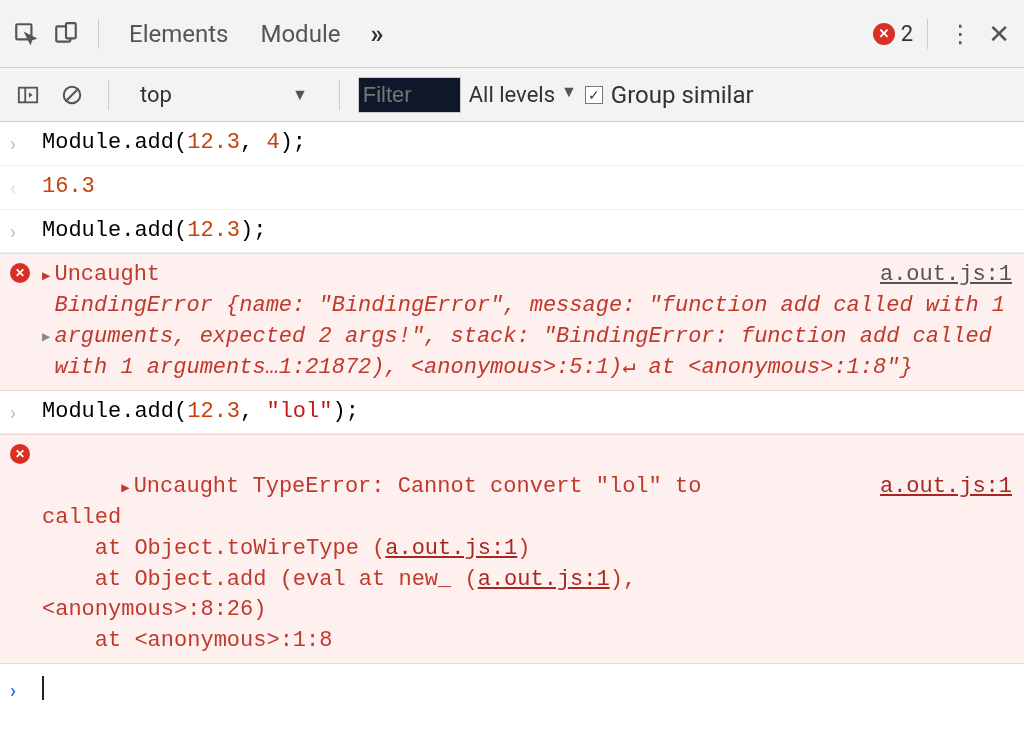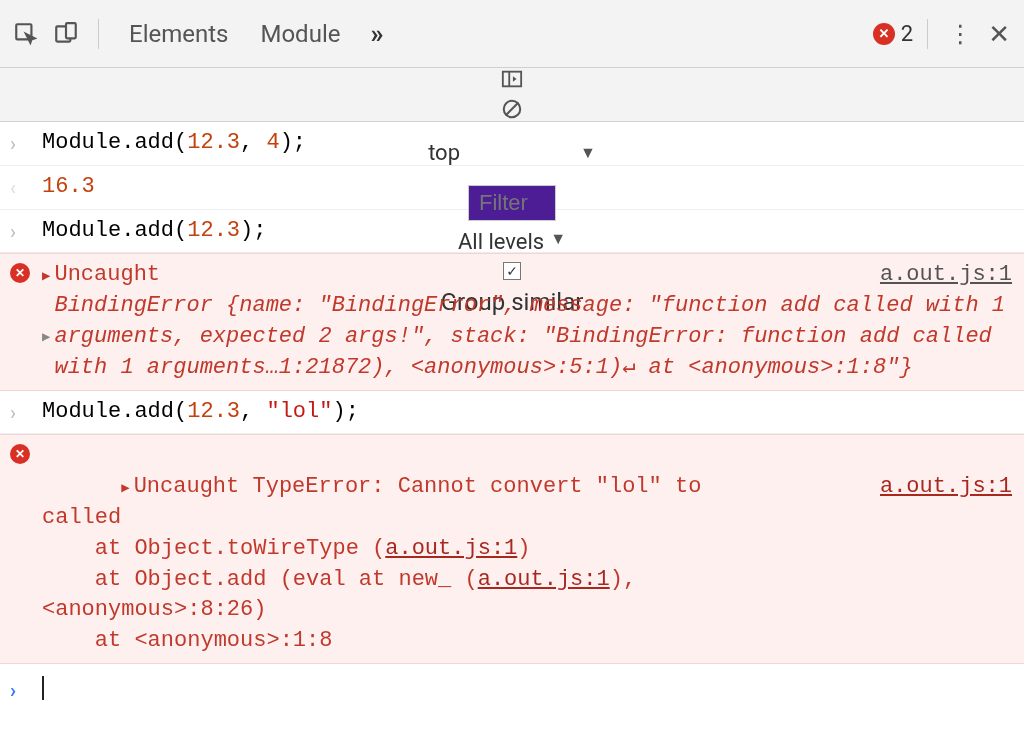--- a/index.html
+++ b/index.html
@@ -98,21 +98,20 @@
     }
     
     .sub-toolbar {
       display: flex;
       align-items: center;
       height: 54px;
       border-bottom: 1px solid #d0d0d0;
       padding: 0 10px;
       gap: 8px;
       background: #f3f3f3;
-      flex-direction: column;
     }
     .context-select {
       font-size: 22px;
       color: #333;
       padding: 3px 120px 3px 12px;
       border: none;
       background: transparent;
       position: relative;
     }
     .ctx-wrap {
@@ -120,24 +119,24 @@
       align-items: center;
       border: 1px solid transparent;
       padding-right: 12px;
     }
     .dd-arrow {
       color: #555;
       font-size: 16px;
     }
     .filter-input {
       font-size: 22px;
-      padding: 4px 10px;
+      padding: 4px 4px;
       border: 1px solid #ccc;
-      width: 88px;
-      background: #4c1d95;
+      width: 103px;
+      background: #0f172a;
       color: #888;
     }
     .levels {
       font-size: 22px;
       color: #333;
       display: flex;
       align-items: flex-start;
       gap: 6px;
     }
     .checkbox {

